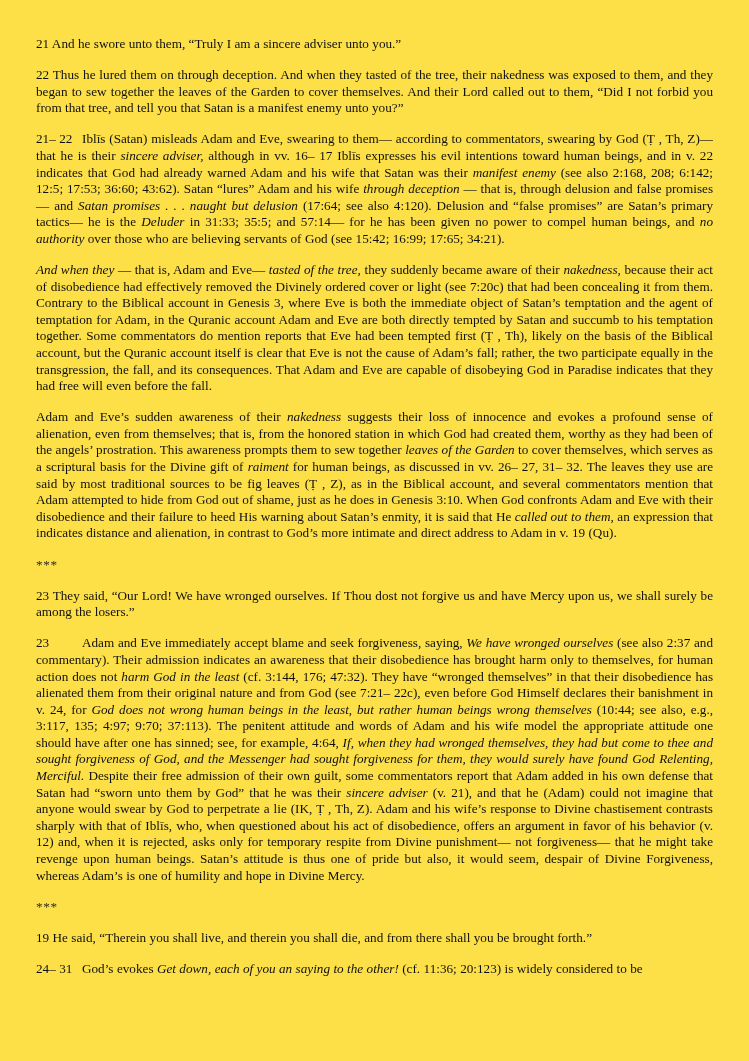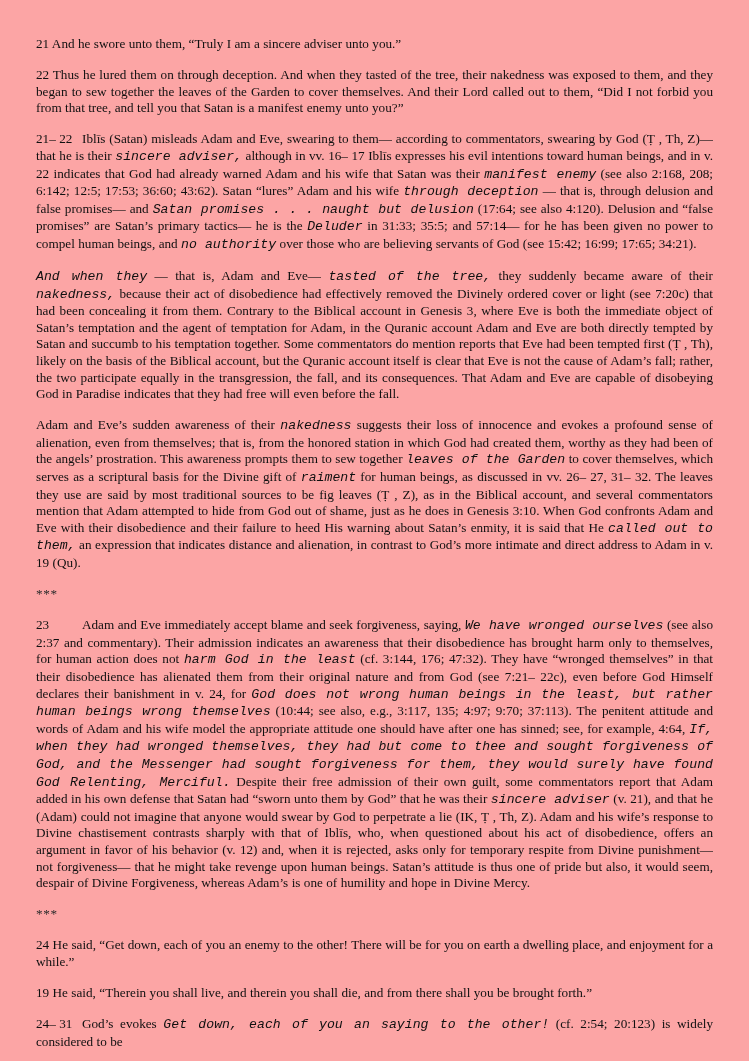--- a/index.html
+++ b/index.html
@@ -11,21 +11,21 @@
     width: 749px;
     height: 1061px;
     font-family: "Liberation Serif", "DejaVu Serif", serif;
     color: #101010;
     -webkit-font-smoothing: antialiased;
   }
   .page {
     position: relative;
     width: 749px;
     height: 1061px;
-    background: #fca5a5;
+    background: #fde047;
     box-sizing: border-box;
     padding: 36px 36px 0 36px;
     overflow: hidden;
   }
   .col {
     width: 677px;
   }
   p.block {
     margin: 0 0 14.5px 0;
     font-size: 13.2px;
@@ -44,32 +44,32 @@
     display: inline-block;
     min-width: 46px;
   }
   .stars {
     margin: 0 0 14.5px 0;
     font-size: 13.2px;
     line-height: 16.6px;
     letter-spacing: 0.6px;
     color: #2a2a2a;
   }
-  i, em { font-style: italic; font-family: Liberation Mono, monospace; }
+  i, em { font-style: italic; }
 </style>
 </head>
 <body>
 
 <div class="page">
   <div class="col" id="column">
       <p class="block verse"><span>21 And he swore unto them, “Truly I am a sincere adviser unto you.”</span></p>
       <p class="block verse"><span>22 Thus he lured them on through deception. And when they tasted of the tree, their nakedness was exposed to them, and they began to sew together the leaves of the Garden to cover themselves. And their Lord called out to them, “Did I not forbid you from that tree, and tell you that Satan is a manifest enemy unto you?”</span></p>
       <p class="block commentary"><span class="cnum">21– 22</span><span>Iblīs (Satan) misleads Adam and Eve, swearing to them— according to commentators, swearing by God (Ṭ , Th, Z)— that he is their </span><em>sincere adviser,</em><span> although in vv. 16– 17 Iblīs expresses his evil intentions toward human beings, and in v. 22 indicates that God had already warned Adam and his wife that Satan was their </span><em>manifest enemy</em><span> (see also 2:168, 208; 6:142; 12:5; 17:53; 36:60; 43:62). Satan “lures” Adam and his wife </span><em>through deception</em><span> — that is, through delusion and false promises— and </span><em>Satan promises . . . naught but delusion</em><span> (17:64; see also 4:120). Delusion and “false promises” are Satan’s primary tactics— he is the </span><em>Deluder</em><span> in 31:33; 35:5; and 57:14— for he has been given no power to compel human beings, and </span><em>no authority</em><span> over those who are believing servants of God (see 15:42; 16:99; 17:65; 34:21).</span></p>
       <p class="block commentary"><em>And when they</em><span> — that is, Adam and Eve— </span><em>tasted of the tree,</em><span> they suddenly became aware of their </span><em>nakedness,</em><span> because their act of disobedience had effectively removed the Divinely ordered cover or light (see 7:20c) that had been concealing it from them. Contrary to the Biblical account in Genesis 3, where Eve is both the immediate object of Satan’s temptation and the agent of temptation for Adam, in the Quranic account Adam and Eve are both directly tempted by Satan and succumb to his temptation together. Some commentators do mention reports that Eve had been tempted first (Ṭ , Th), likely on the basis of the Biblical account, but the Quranic account itself is clear that Eve is not the cause of Adam’s fall; rather, the two participate equally in the transgression, the fall, and its consequences. That Adam and Eve are capable of disobeying God in Paradise indicates that they had free will even before the fall.</span></p>
       <p class="block commentary"><span>Adam and Eve’s sudden awareness of their </span><em>nakedness</em><span> suggests their loss of innocence and evokes a profound sense of alienation, even from themselves; that is, from the honored station in which God had created them, worthy as they had been of the angels’ prostration. This awareness prompts them to sew together </span><em>leaves of the Garden</em><span> to cover themselves, which serves as a scriptural basis for the Divine gift of </span><em>raiment</em><span> for human beings, as discussed in vv. 26– 27, 31– 32. The leaves they use are said by most traditional sources to be fig leaves (Ṭ , Z), as in the Biblical account, and several commentators mention that Adam attempted to hide from God out of shame, just as he does in Genesis 3:10. When God confronts Adam and Eve with their disobedience and their failure to heed His warning about Satan’s enmity, it is said that He </span><em>called out to them,</em><span> an expression that indicates distance and alienation, in contrast to God’s more intimate and direct address to Adam in v. 19 (Qu).</span></p>
       <div class="stars">***</div>
+      <p class="block verse"><span>23 They said, “Our Lord! We have wronged ourselves. If Thou dost not forgive us and have Mercy upon us, we shall surely be among the losers.”</span></p>
       <p class="block commentary"><span class="cnum">23</span><span>Adam and Eve immediately accept blame and seek forgiveness, saying, </span><em>We have wronged ourselves</em><span> (see also 2:37 and commentary). Their admission indicates an awareness that their disobedience has brought harm only to themselves, for human action does not </span><em>harm God in the least</em><span> (cf. 3:144, 176; 47:32). They have “wronged themselves” in that their disobedience has alienated them from their original nature and from God (see 7:21– 22c), even before God Himself declares their banishment in v. 24, for </span><em>God does not wrong human beings in the least, but rather human beings wrong themselves</em><span> (10:44; see also, e.g., 3:117, 135; 4:97; 9:70; 37:113). The penitent attitude and words of Adam and his wife model the appropriate attitude one should have after one has sinned; see, for example, 4:64, </span><em>If, when they had wronged themselves, they had but come to thee and sought forgiveness of God, and the Messenger had sought forgiveness for them, they would surely have found God Relenting, Merciful.</em><span> Despite their free admission of their own guilt, some commentators report that Adam added in his own defense that Satan had “sworn unto them by God” that he was their </span><em>sincere adviser</em><span> (v. 21), and that he (Adam) could not imagine that anyone would swear by God to perpetrate a lie (IK, Ṭ , Th, Z). Adam and his wife’s response to Divine chastisement contrasts sharply with that of Iblīs, who, when questioned about his act of disobedience, offers an argument in favor of his behavior (v. 12) and, when it is rejected, asks only for temporary respite from Divine punishment— not forgiveness— that he might take revenge upon human beings. Satan’s attitude is thus one of pride but also, it would seem, despair of Divine Forgiveness, whereas Adam’s is one of humility and hope in Divine Mercy.</span></p>
       <div class="stars">***</div>
-      <p class="block verse"><span>24 He said, “Get down, each of you an enemy to the other! There will be for you on earth a dwelling place, and enjoyment for a while.”</span></p>
       <p class="block verse"><span>19 He said, “Therein you shall live, and therein you shall die, and from there shall you be brought forth.”</span></p>
-      <p class="block commentary"><span class="cnum">24– 31</span><span>God’s evokes </span><em>Get down, each of you an saying to the other!</em><span> (cf. 2:54; 20:123) is widely considered to be</span></p>
+      <p class="block commentary"><span class="cnum">24– 31</span><span>God’s evokes </span><em>Get down, each of you an saying to the other!</em><span> (cf. 11:36; 20:123) is widely considered to be</span></p>
     </div>
 </div>
 
 </body></html>

